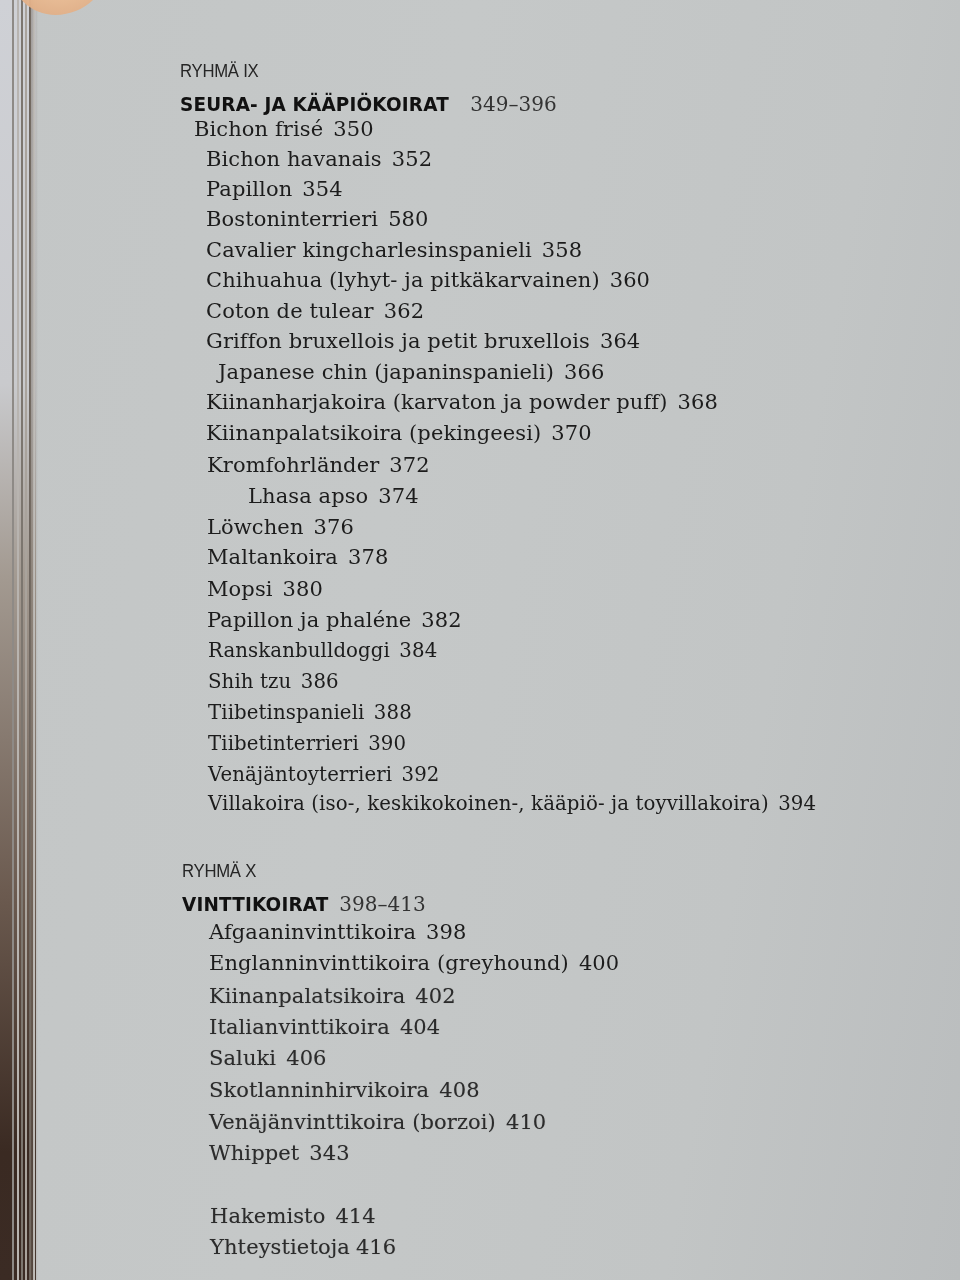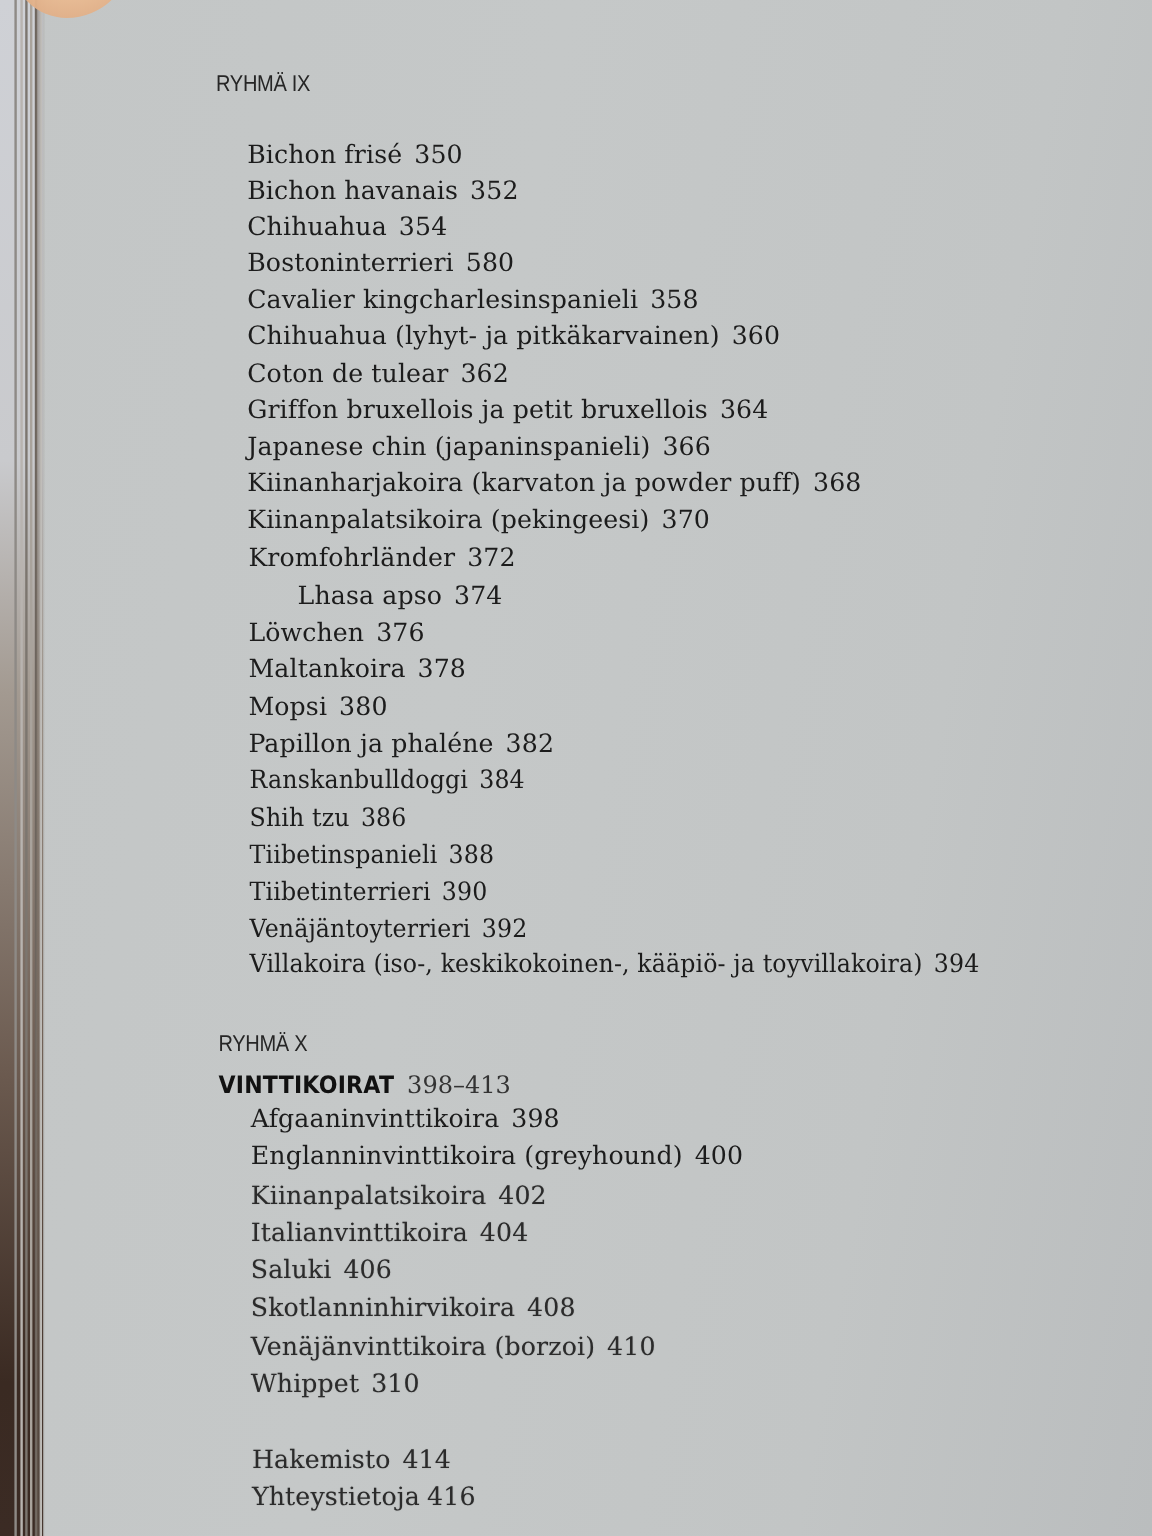--- a/index.html
+++ b/index.html
@@ -118,30 +118,34 @@
     <div class="leaf" style="left:25px;background:#a9a39c;"></div>
     <div class="leaf" style="left:29px;background:#6d655e;"></div>
     <div class="leaf" style="left:33px;background:#d8d8d6;"></div>
   </div>
   <div class="page-edge-shadow"></div>
   <div class="thumb"></div>
 
   <div class="page">
 
     <div class="group-label" style="left:142px; top:60px;">RYHMÄ IX</div>
+    <div class="section-heading" style="left:142px; top:92px;">
+      <span class="section-title">SEURA- JA KÄÄPIÖKOIRAT</span>
+      <span class="section-range">349–396</span>
+    </div>
 
-    <div class="entry" style="left:168px; top:117px;"><span>Bichon frisé</span><span class="page-num">350</span></div>
+    <div class="entry" style="left:156px; top:117px;"><span>Bichon frisé</span><span class="page-num">350</span></div>
     <div class="entry" style="left:168px; top:147px;"><span>Bichon havanais</span><span class="page-num">352</span></div>
-    <div class="entry" style="left:168px; top:177px;"><span>Chihuahua</span><span class="page-num">354</span></div>
+    <div class="entry" style="left:168px; top:177px;"><span>Papillon</span><span class="page-num">354</span></div>
     <div class="entry" style="left:168px; top:207px;"><span>Bostoninterrieri</span><span class="page-num">580</span></div>
     <div class="entry" style="left:168px; top:238px;"><span>Cavalier kingcharlesinspanieli</span><span class="page-num">358</span></div>
     <div class="entry" style="left:168px; top:268px;"><span>Chihuahua (lyhyt- ja pitkäkarvainen)</span><span class="page-num">360</span></div>
     <div class="entry" style="left:168px; top:299px;"><span>Coton de tulear</span><span class="page-num">362</span></div>
     <div class="entry" style="left:168px; top:329px;"><span>Griffon bruxellois ja petit bruxellois</span><span class="page-num">364</span></div>
-    <div class="entry" style="left:168px; top:360px;"><span>Japanese chin (japaninspanieli)</span><span class="page-num">366</span></div>
+    <div class="entry" style="left:180px; top:360px;"><span>Japanese chin (japaninspanieli)</span><span class="page-num">366</span></div>
     <div class="entry" style="left:168px; top:390px;"><span>Kiinanharjakoira (karvaton ja powder puff)</span><span class="page-num">368</span></div>
     <div class="entry" style="left:168px; top:421px;"><span>Kiinanpalatsikoira (pekingeesi)</span><span class="page-num">370</span></div>
     <div class="entry" style="left:169px; top:453px;"><span>Kromfohrländer</span><span class="page-num">372</span></div>
     <div class="entry" style="left:169px; top:484px;margin-left:41px;"><span>Lhasa apso</span><span class="page-num">374</span></div>
     <div class="entry" style="left:169px; top:515px;"><span>Löwchen</span><span class="page-num">376</span></div>
     <div class="entry" style="left:169px; top:545px;"><span>Maltankoira</span><span class="page-num">378</span></div>
     <div class="entry" style="left:169px; top:577px;"><span>Mopsi</span><span class="page-num">380</span></div>
     <div class="entry" style="left:169px; top:608px;"><span>Papillon ja phaléne</span><span class="page-num">382</span></div>
     <div class="entry narrow" style="left:170px; top:638px;"><span>Ranskanbulldoggi</span><span class="page-num">384</span></div>
     <div class="entry narrow" style="left:170px; top:669px;"><span>Shih tzu</span><span class="page-num">386</span></div>
@@ -156,19 +160,19 @@
       <span class="section-range">398–413</span>
     </div>
 
     <div class="entry" style="left:171px; top:920px;"><span>Afgaaninvinttikoira</span><span class="page-num">398</span></div>
     <div class="entry" style="left:171px; top:951px;"><span>Englanninvinttikoira (greyhound)</span><span class="page-num">400</span></div>
     <div class="entry faded" style="left:171px; top:984px;"><span>Kiinanpalatsikoira</span><span class="page-num">402</span></div>
     <div class="entry faded" style="left:171px; top:1015px;"><span>Italianvinttikoira</span><span class="page-num">404</span></div>
     <div class="entry faded" style="left:171px; top:1046px;"><span>Saluki</span><span class="page-num">406</span></div>
     <div class="entry faded" style="left:171px; top:1078px;"><span>Skotlanninhirvikoira</span><span class="page-num">408</span></div>
     <div class="entry faded" style="left:171px; top:1110px;"><span>Venäjänvinttikoira (borzoi)</span><span class="page-num">410</span></div>
-    <div class="entry faded" style="left:171px; top:1141px;"><span>Whippet</span><span class="page-num">310</span></div>
+    <div class="entry faded" style="left:171px; top:1141px;"><span>Whippet</span><span class="page-num">343</span></div>
 
     <div class="entry faded" style="left:172px; top:1204px;"><span>Hakemisto</span><span class="page-num">414</span></div>
     <div class="entry faded" style="left:172px; top:1235px;"><span>Yhteystietoja</span><span class="page-num" style="margin-left:6px;">416</span></div>
 
   </div>
 </div>
 
 </body></html>

